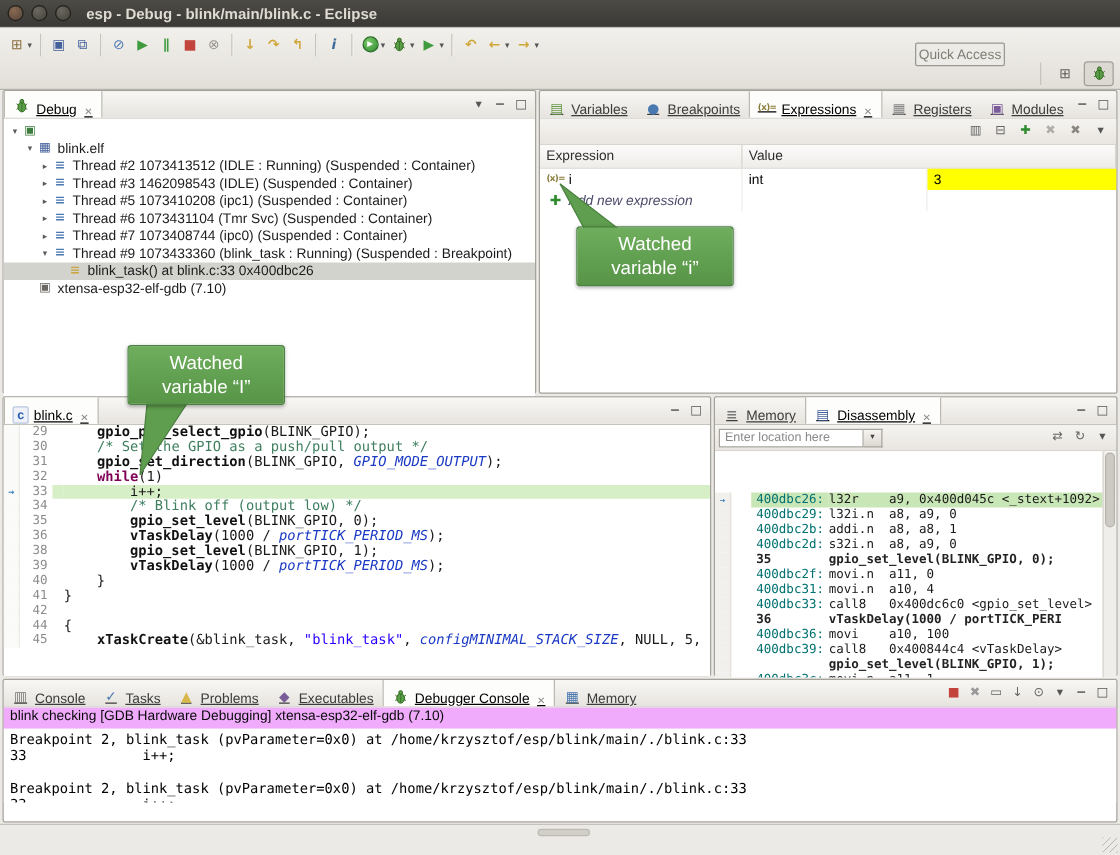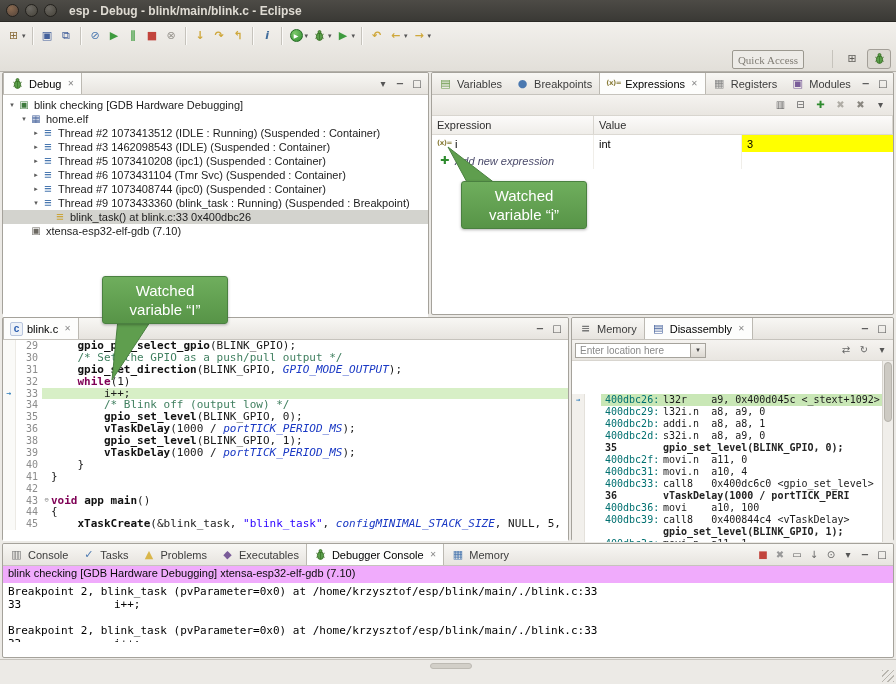--- a/index.html
+++ b/index.html
@@ -20,31 +20,31 @@
   .tbtn{height:22px;display:flex;align-items:center;justify-content:center;padding:0 2px;border-radius:3px;}
   .dd{font-size:7px;color:#555;margin-left:1px;}
   .tsep{width:1px;height:18px;background:#c6c3bc;margin:0 4px;border-right:1px solid #fbfaf8;}
   .icon{width:15px;height:15px;display:inline-flex;align-items:center;justify-content:center;
         font-size:11px;line-height:1;font-family:"DejaVu Sans",sans-serif;flex:none;}
   .runcirc{width:13px;height:13px;border-radius:50%;background:radial-gradient(circle at 35% 30%,#7cc96a,#2e8b2e);
         color:#fff;font-size:6px;display:flex;align-items:center;justify-content:center;border:1px solid #256b25;box-sizing:border-box;}
   .xeq{font-size:7px;color:#8a7d3a;font-weight:bold;letter-spacing:-0.5px;white-space:nowrap;}
   .cfile{font-size:10px;color:#2a5db0;font-weight:bold;border:1px solid #b9c6de;background:#eef2f8;
         width:11px;height:12px;border-radius:2px;display:inline-flex;align-items:center;justify-content:center;}
-  .quick-access{position:absolute;left:732px;top:28px;width:70px;height:17px;border:1px solid #9b988f;
-        border-radius:2px;color:#807d75;font-size:11px;display:flex;align-items:center;justify-content:center;background:#edebe7;font-family:Liberation Serif, serif;}
+  .quick-access{position:absolute;left:732px;top:12px;width:70px;height:17px;border:1px solid #9b988f;
+        border-radius:2px;color:#807d75;font-size:11px;display:flex;align-items:center;justify-content:center;background:#edebe7;}
   .persp{position:absolute;right:5px;top:26px;display:flex;align-items:center;gap:3px;height:21px;}
   .persp .psep{width:1px;height:18px;background:#c6c3bc;margin-right:4px;}
   .pbtn{height:20px;min-width:24px;display:flex;align-items:center;justify-content:center;border-radius:3px;}
   .pbtn.active{background:#dcd9d2;border:1px solid #a39f98;box-sizing:border-box;}
   
   .panel{position:absolute;background:#fff;border:1px solid #a5a29b;box-sizing:border-box;border-radius:2px;}
   .tabbar{height:21px;background:linear-gradient(#f8f7f4,#e7e4df);border-bottom:1px solid #c6c3bd;
         display:flex;align-items:stretch;position:relative;border-radius:2px 2px 0 0;}
-  .tab{display:flex;align-items:center;gap:4px;padding:0 7px 0 6px;font-size:11px;color:#3c3c3c;white-space:nowrap;}
+  .tab{display:flex;align-items:flex-end;gap:4px;padding:0 7px 0 6px;font-size:11px;color:#3c3c3c;white-space:nowrap;text-decoration:underline;}
   .tab.active{background:#fdfdfc;border-left:1px solid #bcb9b2;border-right:1px solid #bcb9b2;color:#000;}
   .tclose{font-size:8px;color:#8a8a8a;margin-left:2px;font-family:"DejaVu Sans",sans-serif;}
   .corner{margin-left:auto;display:flex;align-items:center;gap:1px;padding-right:3px;}
   .corner .icon{width:16px;height:16px;font-size:10px;color:#5d5b56;}
   
   .tree{padding-top:3px;background:#fff;overflow:hidden;height:calc(100% - 22px);}
   .trow{height:14px;display:flex;align-items:center;white-space:nowrap;font-size:11px;color:#1c1c1c;}
   .trow.selected{background:#d3d3ce;}
   .tarrow{width:10px;font-size:7px;color:#5a5a5a;text-align:center;flex:none;font-family:"DejaVu Sans",sans-serif;}
   .trow .icon{width:14px;height:12px;font-size:10px;margin-right:3px;}
@@ -247,26 +247,25 @@
     <div class="corner" id="debug-corner">
         <span class="icon" style="color: rgb(85, 85, 85);">▾</span>
         <span class="icon" style="color: rgb(85, 85, 85); font-weight: bold;">−</span>
         <span class="icon" style="color: rgb(85, 85, 85);">□</span>
       </div>
   </div>
   <div class="tree" id="debug-tree">
       <div class="trow" style="padding-left: 4px;">
         <span class="tarrow">▾</span>
         <span class="icon" style="color: rgb(62, 123, 62);">▣</span>
-        <span>blink checking [GDB Hardware Debugging]</span>
       </div>
       <div class="trow" style="padding-left: 16px;">
         <span class="tarrow">▾</span>
         <span class="icon" style="color: rgb(68, 97, 155);">▦</span>
-        <span>home.elf</span>
+        <span>blink.elf</span>
       </div>
       <div class="trow" style="padding-left: 28px;">
         <span class="tarrow">▸</span>
         <span class="icon" style="color: rgb(74, 120, 176); font-weight: bold;">≡</span>
         <span>Thread #2 1073413512 (IDLE : Running) (Suspended : Container)</span>
       </div>
       <div class="trow" style="padding-left: 28px;">
         <span class="tarrow">▸</span>
         <span class="icon" style="color: rgb(74, 120, 176); font-weight: bold;">≡</span>
         <span>Thread #3 1462098543 (IDLE) (Suspended : Container)</span>
@@ -383,21 +382,20 @@
       <div class="eline"><span class="egut"></span><span class="elnum">32</span><span class="efold"></span><span class="ecode"><span class="sp">    </span><span class="sk">while</span><span class="sp">(1)</span></span></div>
       <div class="eline current"><span class="egut">→</span><span class="elnum">33</span><span class="efold"></span><span class="ecode"><span class="sp">        i++;</span></span></div>
       <div class="eline"><span class="egut"></span><span class="elnum">34</span><span class="efold"></span><span class="ecode"><span class="sp">        </span><span class="sc">/* Blink off (output low) */</span></span></div>
       <div class="eline"><span class="egut"></span><span class="elnum">35</span><span class="efold"></span><span class="ecode"><span class="sp">        </span><span class="sf">gpio_set_level</span><span class="sp">(BLINK_GPIO, 0);</span></span></div>
       <div class="eline"><span class="egut"></span><span class="elnum">36</span><span class="efold"></span><span class="ecode"><span class="sp">        </span><span class="sf">vTaskDelay</span><span class="sp">(1000 / </span><span class="sm">portTICK_PERIOD_MS</span><span class="sp">);</span></span></div>
       <div class="eline"><span class="egut"></span><span class="elnum">38</span><span class="efold"></span><span class="ecode"><span class="sp">        </span><span class="sf">gpio_set_level</span><span class="sp">(BLINK_GPIO, 1);</span></span></div>
       <div class="eline"><span class="egut"></span><span class="elnum">39</span><span class="efold"></span><span class="ecode"><span class="sp">        </span><span class="sf">vTaskDelay</span><span class="sp">(1000 / </span><span class="sm">portTICK_PERIOD_MS</span><span class="sp">);</span></span></div>
       <div class="eline"><span class="egut"></span><span class="elnum">40</span><span class="efold"></span><span class="ecode"><span class="sp">    }</span></span></div>
       <div class="eline"><span class="egut"></span><span class="elnum">41</span><span class="efold"></span><span class="ecode"><span class="sp">}</span></span></div>
       <div class="eline"><span class="egut"></span><span class="elnum">42</span><span class="efold"></span><span class="ecode"></span></div>
-      <div class="eline"><span class="egut"></span><span class="elnum">43</span><span class="efold">⊖</span><span class="ecode"><span class="sk">void</span><span class="sp"> </span><span class="sf">app_main</span><span class="sp">()</span></span></div>
       <div class="eline"><span class="egut"></span><span class="elnum">44</span><span class="efold"></span><span class="ecode"><span class="sp">{</span></span></div>
       <div class="eline"><span class="egut"></span><span class="elnum">45</span><span class="efold"></span><span class="ecode"><span class="sp">    </span><span class="sf">xTaskCreate</span><span class="sp">(&amp;blink_task, </span><span class="ss">"blink_task"</span><span class="sp">, </span><span class="sm">configMINIMAL_STACK_SIZE</span><span class="sp">, NULL, 5, NULL);</span></span></div>
     </div>
 </div>
 
 <div class="panel" id="disasm-panel" style="left:571px;top:317px;width:323px;height:224px;">
   <div class="tabbar" id="disasm-tabbar">
       <div class="tab">
         <span class="icon" style="color: rgb(119, 119, 119); font-weight: bold;">≡</span>
         <span>Memory</span>

